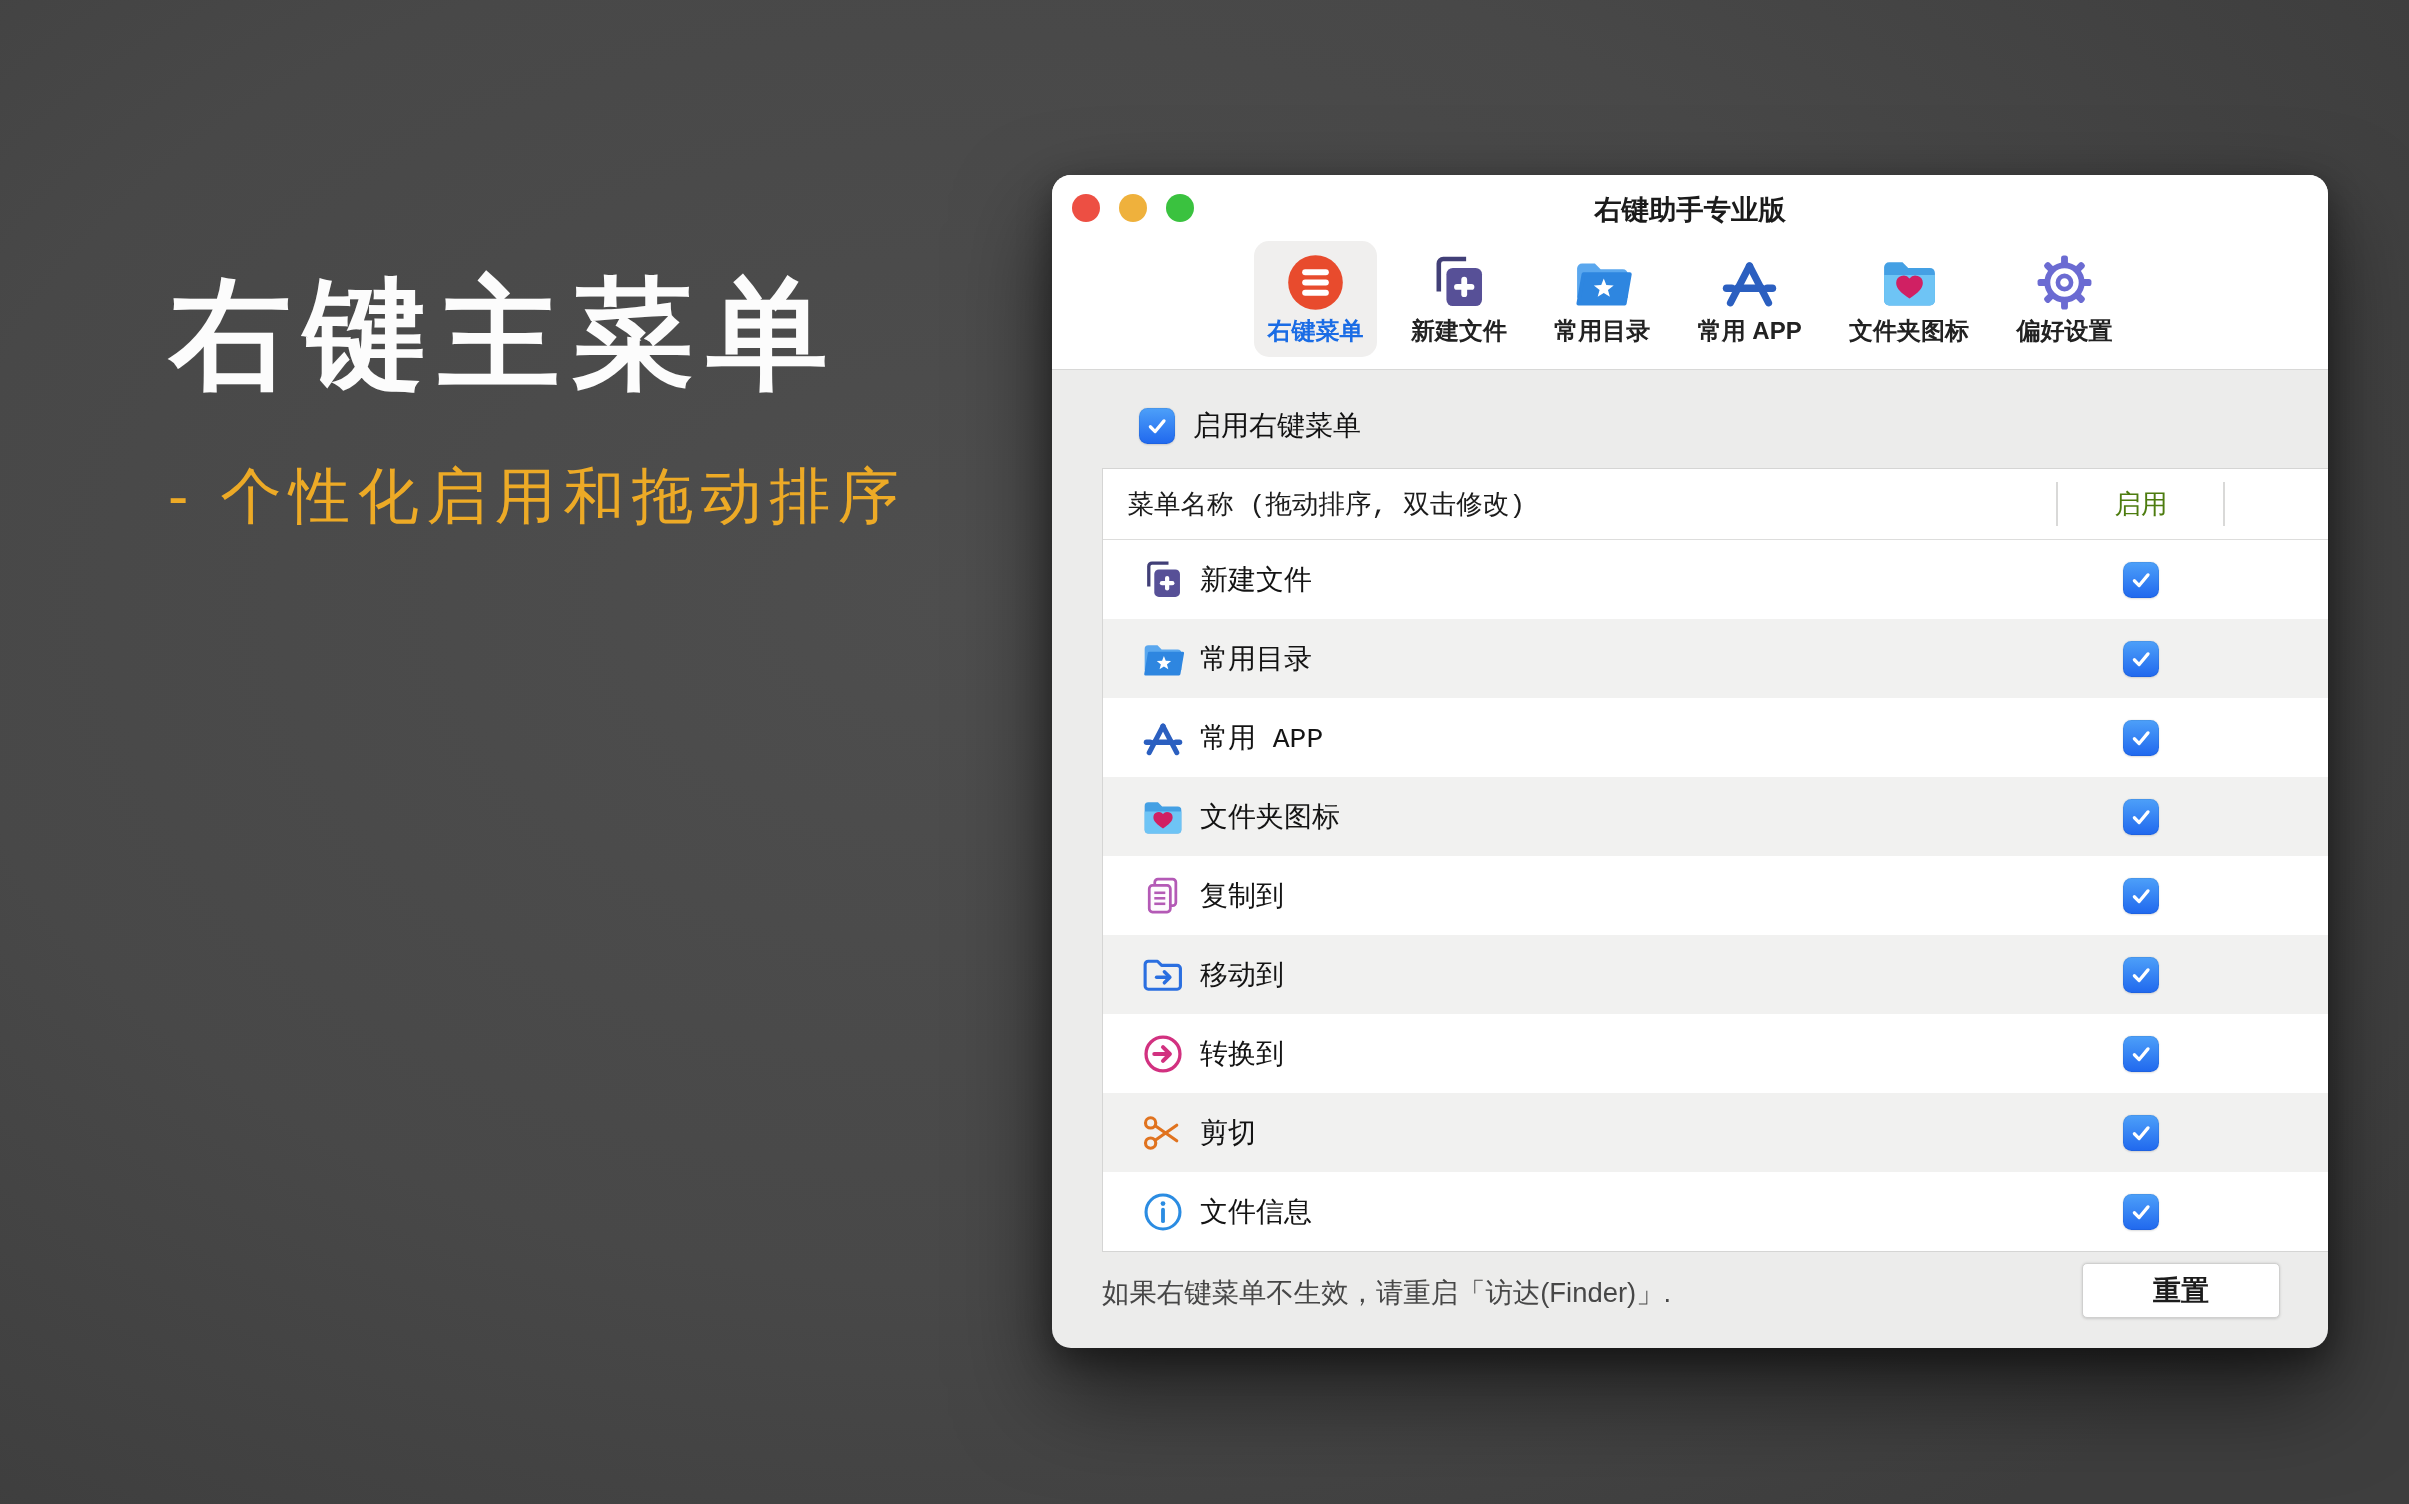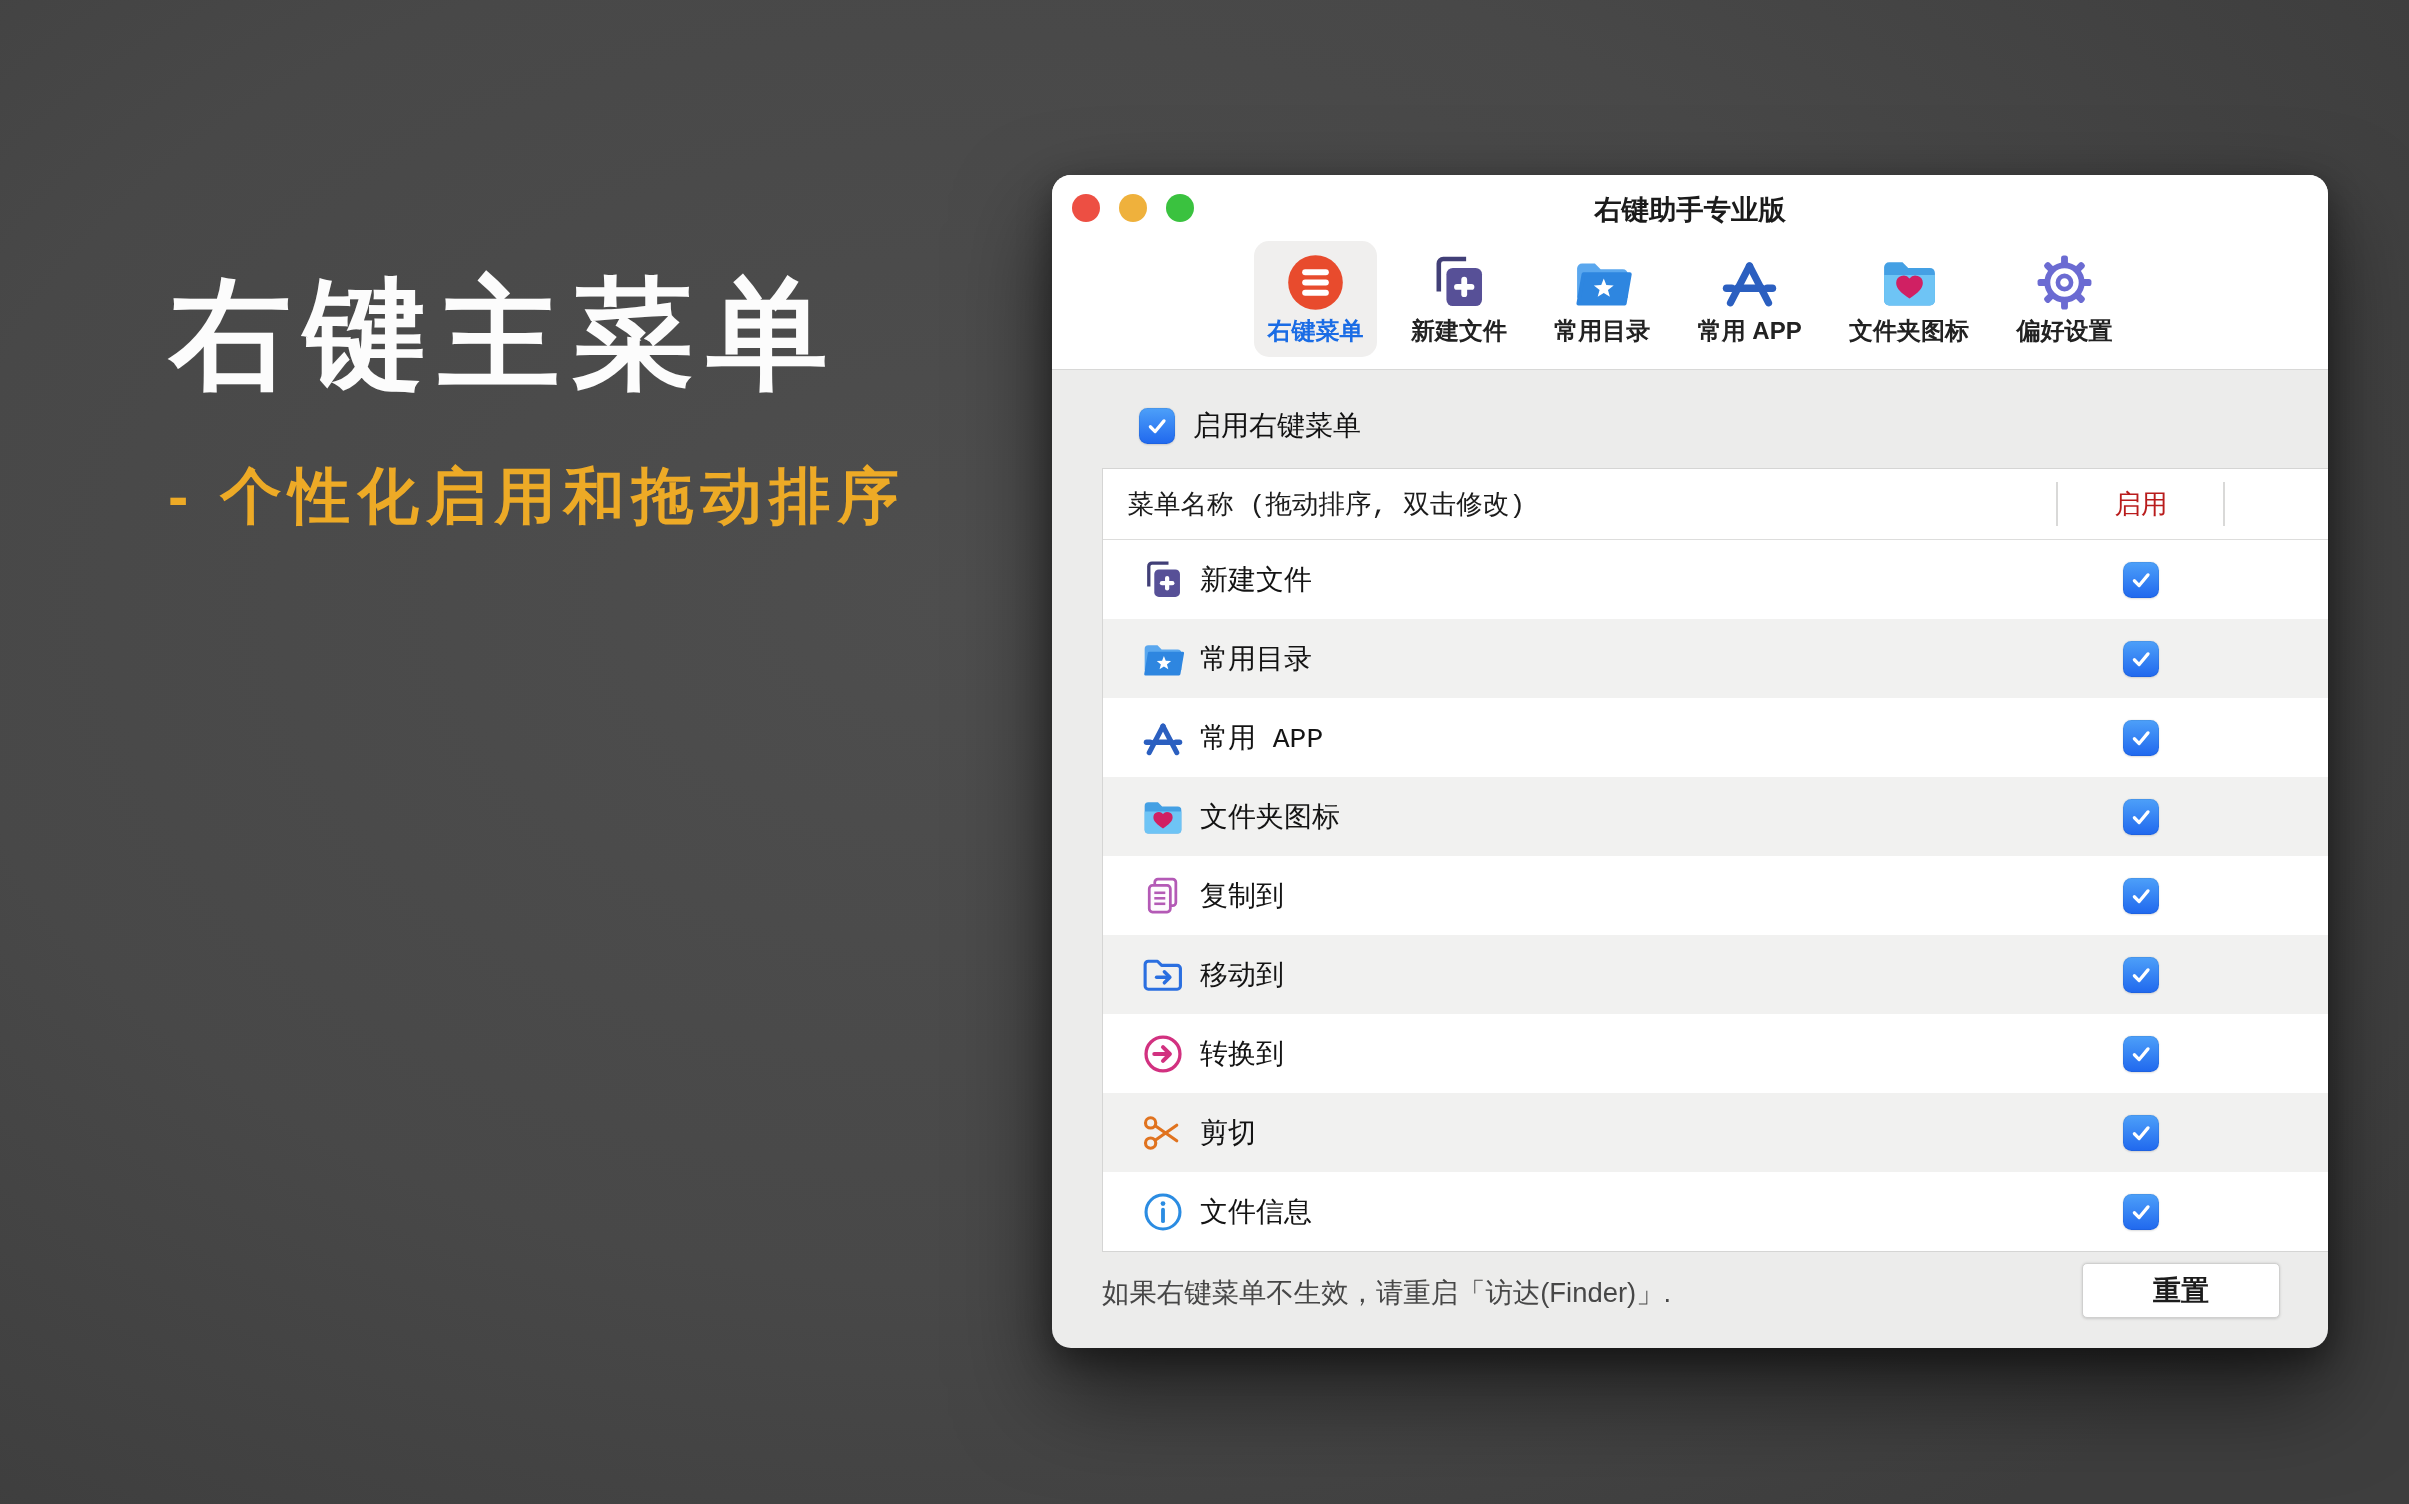--- a/index.html
+++ b/index.html
@@ -10,21 +10,21 @@
     -webkit-font-smoothing:antialiased;
   }
   
   .hero-title{
     position:absolute;left:170px;top:268px;
     font-size:121px;line-height:1.1;font-weight:600;
     color:#fcfcfc;letter-spacing:13.2px;white-space:nowrap;
   }
   .hero-subtitle{
     position:absolute;left:168px;top:456px;
-    font-size:61px;font-weight:700;letter-spacing:7.6px;white-space:nowrap;text-align:right;
+    font-size:61px;font-weight:400;letter-spacing:7.6px;white-space:nowrap;text-align:right;
   }
   
   .window{
     position:absolute;left:1052px;top:175px;width:1276px;height:1173px;
     background:#ececeb;border-radius:19px;overflow:hidden;
     box-shadow:0 43px 95px rgba(0,0,0,.55), 0 11.4px 32px rgba(0,0,0,.38);
   }
   .window-header{
     position:absolute;top:0;left:0;right:0;height:194px;
     background:#ffffff;border-bottom:0.9px solid #d8d8d7;
@@ -61,21 +61,21 @@
     box-shadow:inset 0 0 0 0.9px rgba(0,0,0,.06), 0 0.9px 1.9px rgba(0,0,0,.14);
     display:flex;align-items:center;justify-content:center;
   }
   .checkbox svg{width:28px;height:28px;display:block;}
   .table{
     position:absolute;left:50px;top:98px;width:1395px;height:784px;
     background:#ffffff;border:0.9px solid #d5d5d4;box-sizing:border-box;font-family:Liberation Mono, monospace;
   }
   .thead{position:relative;height:70px;border-bottom:0.9px solid #dddddc;display:flex;align-items:center;}
   .th-name{padding-left:24.6px;font-size:26.5px;color:#1c1c1c;}
-  .th-enabled{position:absolute;left:954px;width:168px;text-align:center;font-size:26.5px;color:#b91c1c;}
+  .th-enabled{position:absolute;left:954px;width:168px;text-align:center;font-size:26.5px;color:#4d7c0f;}
   .thead .sep{position:absolute;top:13.2px;bottom:13.2px;width:1.9px;background:#d9d9d8;}
   .sep1{left:953px;} .sep2{left:1120px;}
   .rows{position:absolute;top:71px;left:0;right:0;bottom:0;display:flex;flex-direction:column;}
   .row{flex:1;position:relative;display:flex;align-items:center;background:#ffffff;}
   .row:nth-child(even){background:#f1f1f0;}
   .ricon{position:absolute;left:38px;width:44px;height:44px;}
   .ricon svg{width:100%;height:100%;display:block;}
   .rlabel{position:absolute;left:97px;font-size:28px;color:#141414;white-space:nowrap;}
   .row .checkbox{position:absolute;left:1020px;}
   .footer-hint{position:absolute;left:50px;top:905px;font-size:27.4px;color:#474747;white-space:nowrap;}

